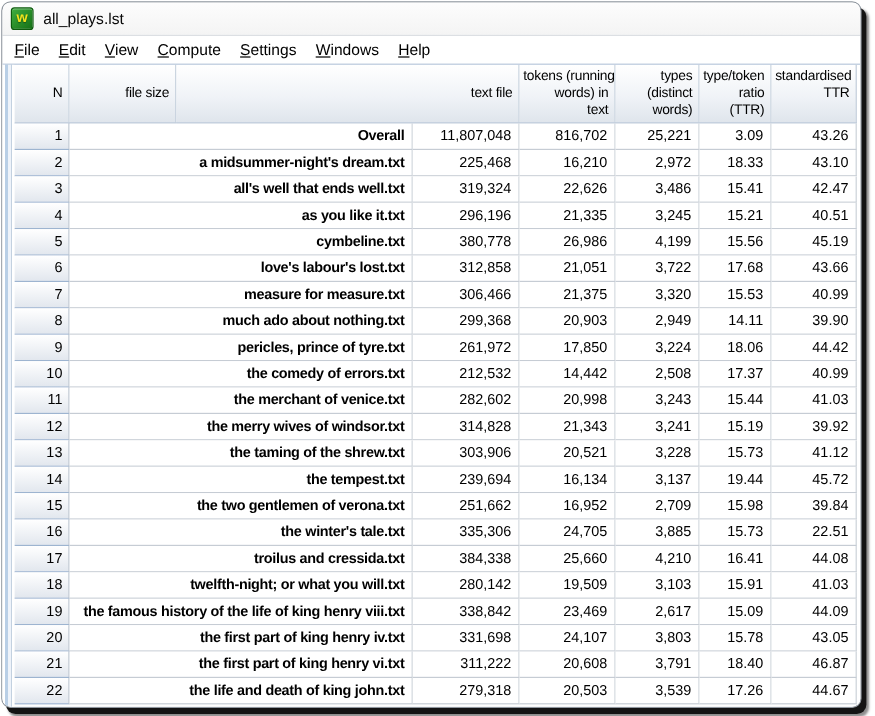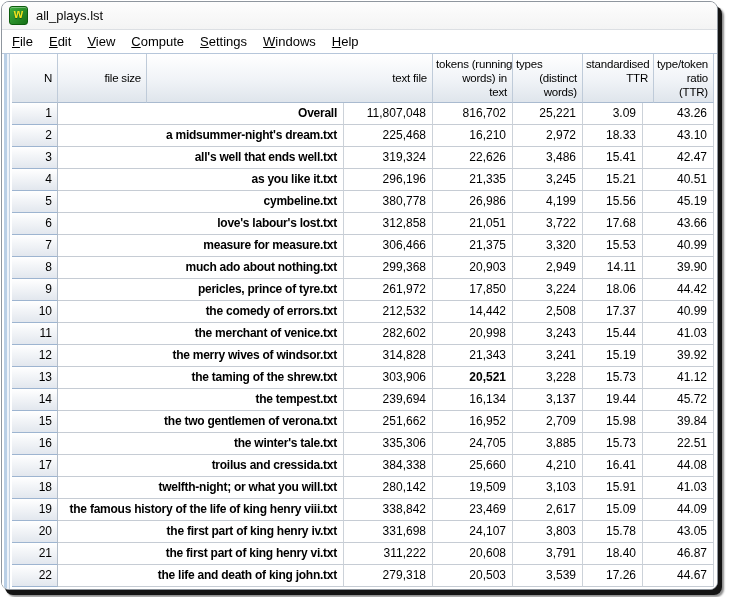--- a/index.html
+++ b/index.html
@@ -49,21 +49,21 @@
   .grid-header{display:flex;height:49px;}
   .hcell{
     box-sizing:border-box;display:flex;flex-direction:column;
     padding:3px 5px 3px 3px;
     font-size:11.5px;letter-spacing:-0.2px;color:#000;
     background:linear-gradient(#ffffff,#f0f3f7 55%,#dfe5ec);
     border-right:1px solid #bfcbd9;border-bottom:1px solid #a9bacf;
   }
   .hcell.center{justify-content:center;}
   .hline{text-align:right;line-height:14px;white-space:nowrap;}
-  .hcell.multi .hline:first-child{text-align:left;}
+  .hcell.multi .hline:first-child{text-align:right;}
 
   .row{display:flex;height:22px;}
   .cell{
     box-sizing:border-box;line-height:21px;font-size:12px;color:#000;
     text-align:right;padding:0 6px 0 2px;white-space:nowrap;overflow:hidden;
     background:#ffffff;border-right:1px solid #ccd2d9;border-bottom:1px solid #c6ccd4;
   }
   .cell.text{letter-spacing:-0.25px;font-weight:bold;}
   .cell.ncell{
     background:linear-gradient(#ffffff,#e2e7ee);
@@ -109,28 +109,28 @@
           <div class="hcell multi" style="width: 80px;">
             <div class="hline">tokens (running</div>
             <div class="hline">words) in</div>
             <div class="hline">text</div>
           </div>
           <div class="hcell multi" style="width: 70px;">
             <div class="hline">types</div>
             <div class="hline">(distinct</div>
             <div class="hline">words)</div>
           </div>
-          <div class="hcell multi" style="width: 71px;">
-            <div class="hline">standardised</div>
-            <div class="hline">TTR</div>
-          </div>
           <div class="hcell multi" style="width: 60px;">
             <div class="hline">type/token</div>
             <div class="hline">ratio</div>
             <div class="hline">(TTR)</div>
+          </div>
+          <div class="hcell multi" style="width: 71px;">
+            <div class="hline">standardised</div>
+            <div class="hline">TTR</div>
           </div>
         </div>
       <div class="grid-body">
           <div class="row">
             <div class="cell ncell" style="width: 46px;">1</div>
             <div class="cell text" style="width: 286px;">Overall</div>
             <div class="cell" style="width: 89px;">11,807,048</div>
             <div class="cell" style="width: 80px;">816,702</div>
             <div class="cell" style="width: 70px;">25,221</div>
             <div class="cell" style="width: 60px;">3.09</div>
@@ -232,21 +232,21 @@
             <div class="cell" style="width: 89px;">314,828</div>
             <div class="cell" style="width: 80px;">21,343</div>
             <div class="cell" style="width: 70px;">3,241</div>
             <div class="cell" style="width: 60px;">15.19</div>
             <div class="cell" style="width: 71px;">39.92</div>
           </div>
           <div class="row">
             <div class="cell ncell" style="width: 46px;">13</div>
             <div class="cell text" style="width: 286px;">the taming of the shrew.txt</div>
             <div class="cell" style="width: 89px;">303,906</div>
-            <div class="cell" style="width: 80px; font-weight: bold;">20,521</div>
+            <div class="cell" style="width: 80px;">20,521</div>
             <div class="cell" style="width: 70px;">3,228</div>
             <div class="cell" style="width: 60px;">15.73</div>
             <div class="cell" style="width: 71px;">41.12</div>
           </div>
           <div class="row">
             <div class="cell ncell" style="width: 46px;">14</div>
             <div class="cell text" style="width: 286px;">the tempest.txt</div>
             <div class="cell" style="width: 89px;">239,694</div>
             <div class="cell" style="width: 80px;">16,134</div>
             <div class="cell" style="width: 70px;">3,137</div>

